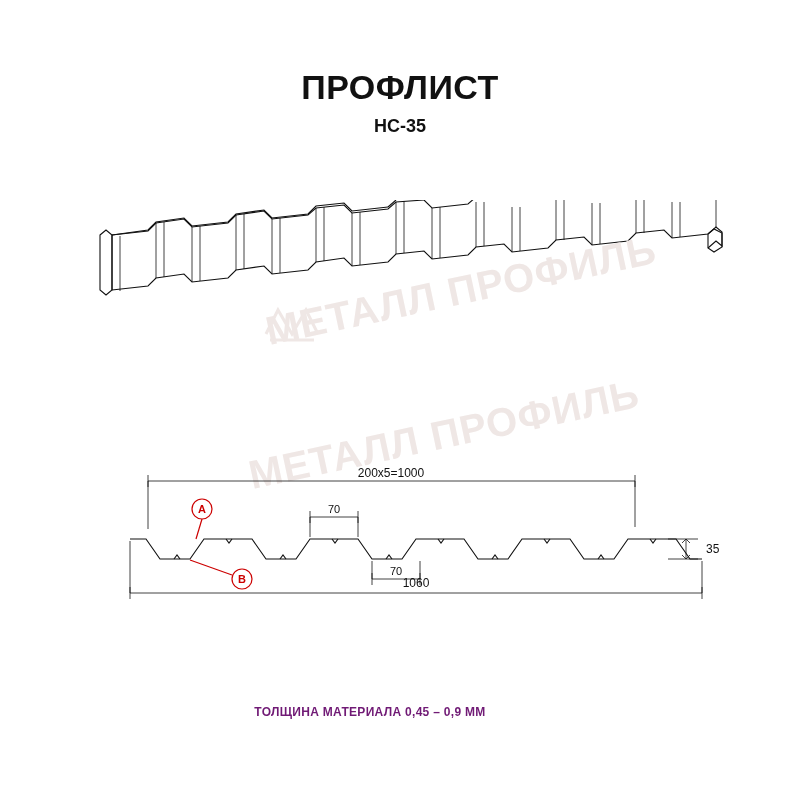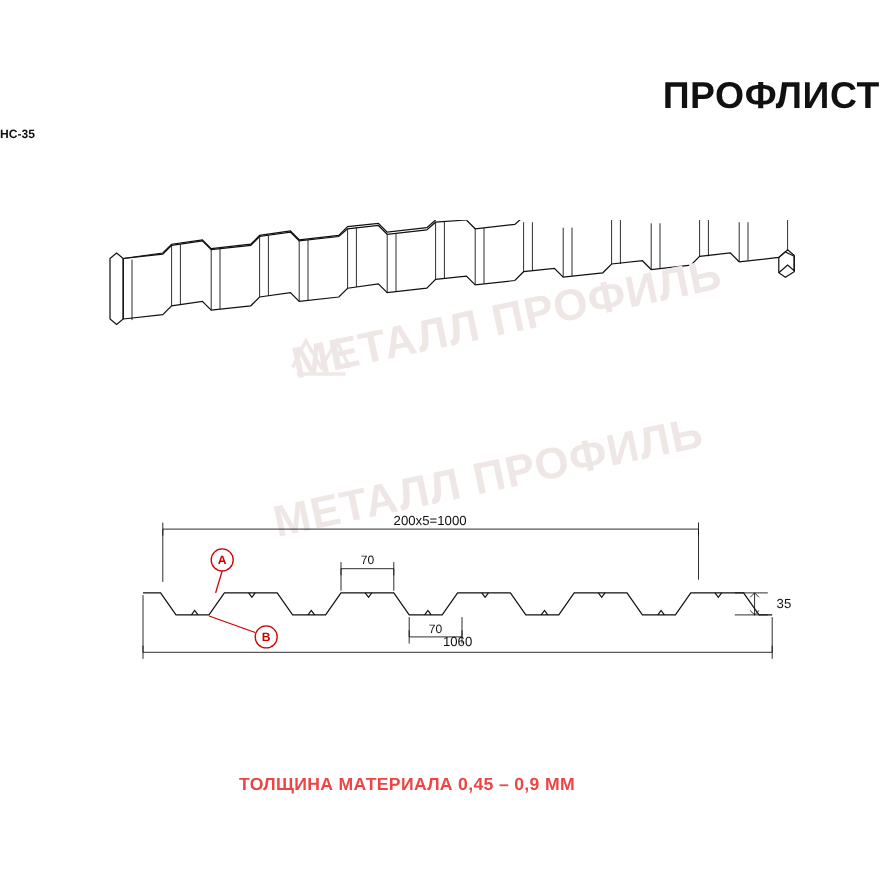--- a/index.html
+++ b/index.html
@@ -18,46 +18,46 @@
   .page {
     position: relative;
     width: 800px;
     height: 800px;
   }
   .title {
     position: absolute;
     top: 68px;
     left: 0;
     width: 800px;
-    text-align: right;
+    text-align: center;
     font-size: 34px;
     font-weight: bold;
     letter-spacing: 0.5px;
     color: #111111;
   }
   .subtitle {
     position: absolute;
     top: 116px;
     left: 0;
     width: 800px;
-    text-align: left;
-    font-size: 11px;
+    text-align: center;
+    font-size: 18px;
     font-weight: bold;
     color: #111111;
   }
   .footer-note {
     position: absolute;
     top: 705px;
     left: 0;
     width: 740px;
     text-align: center;
-    font-size: 16px;
+    font-size: 12px;
     font-weight: bold;
     letter-spacing: 0.3px;
-    color: #ef4444;
+    color: #701a75;
   }
   .iso-view {
     position: absolute;
     top: 200px;
     left: 60px;
     width: 700px;
     height: 160px;
   }
   .section-view {
     position: absolute;

